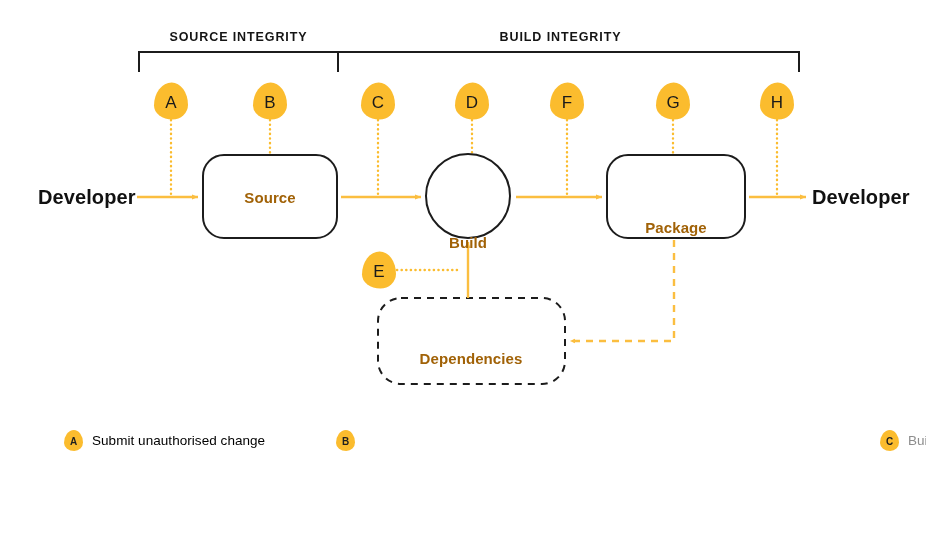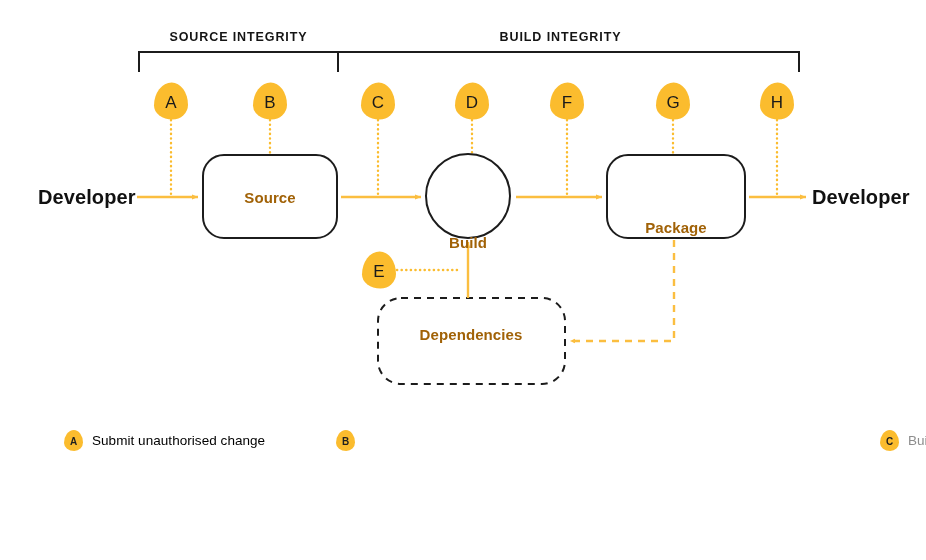--- a/index.html
+++ b/index.html
@@ -186,21 +186,21 @@
 
 <div class="phase-label" style="left:139px; top:30px; width:199px;">SOURCE INTEGRITY</div>
 <div class="phase-label" style="left:330px; top:30px; width:461px;">BUILD INTEGRITY</div>
 
 <div class="endpoint-label" style="left:38px; top:197px;">Developer</div>
 <div class="endpoint-label" style="left:812px; top:197px;">Developer</div>
 
 <div class="node-label" style="left:270px; top:197px;">Source</div>
 <div class="node-label" style="left:468px; top:197px;margin-top:45px;">Build</div>
 <div class="node-label" style="left:676px; top:183px;margin-top:44px;">Package</div>
-<div class="node-label" style="left:471px; top:334px;">Dependencies</div>
+<div class="node-label" style="left:471px; top:358px;">Dependencies</div>
 
 <div class="pin" style="left:171px; top:101px;">
   <span class="blob"></span>
   <span class="ltr">A</span>
 </div>
 <div class="pin" style="left:270px; top:101px;">
   <span class="blob"></span>
   <span class="ltr">B</span>
 </div>
 <div class="pin" style="left:378px; top:101px;">

